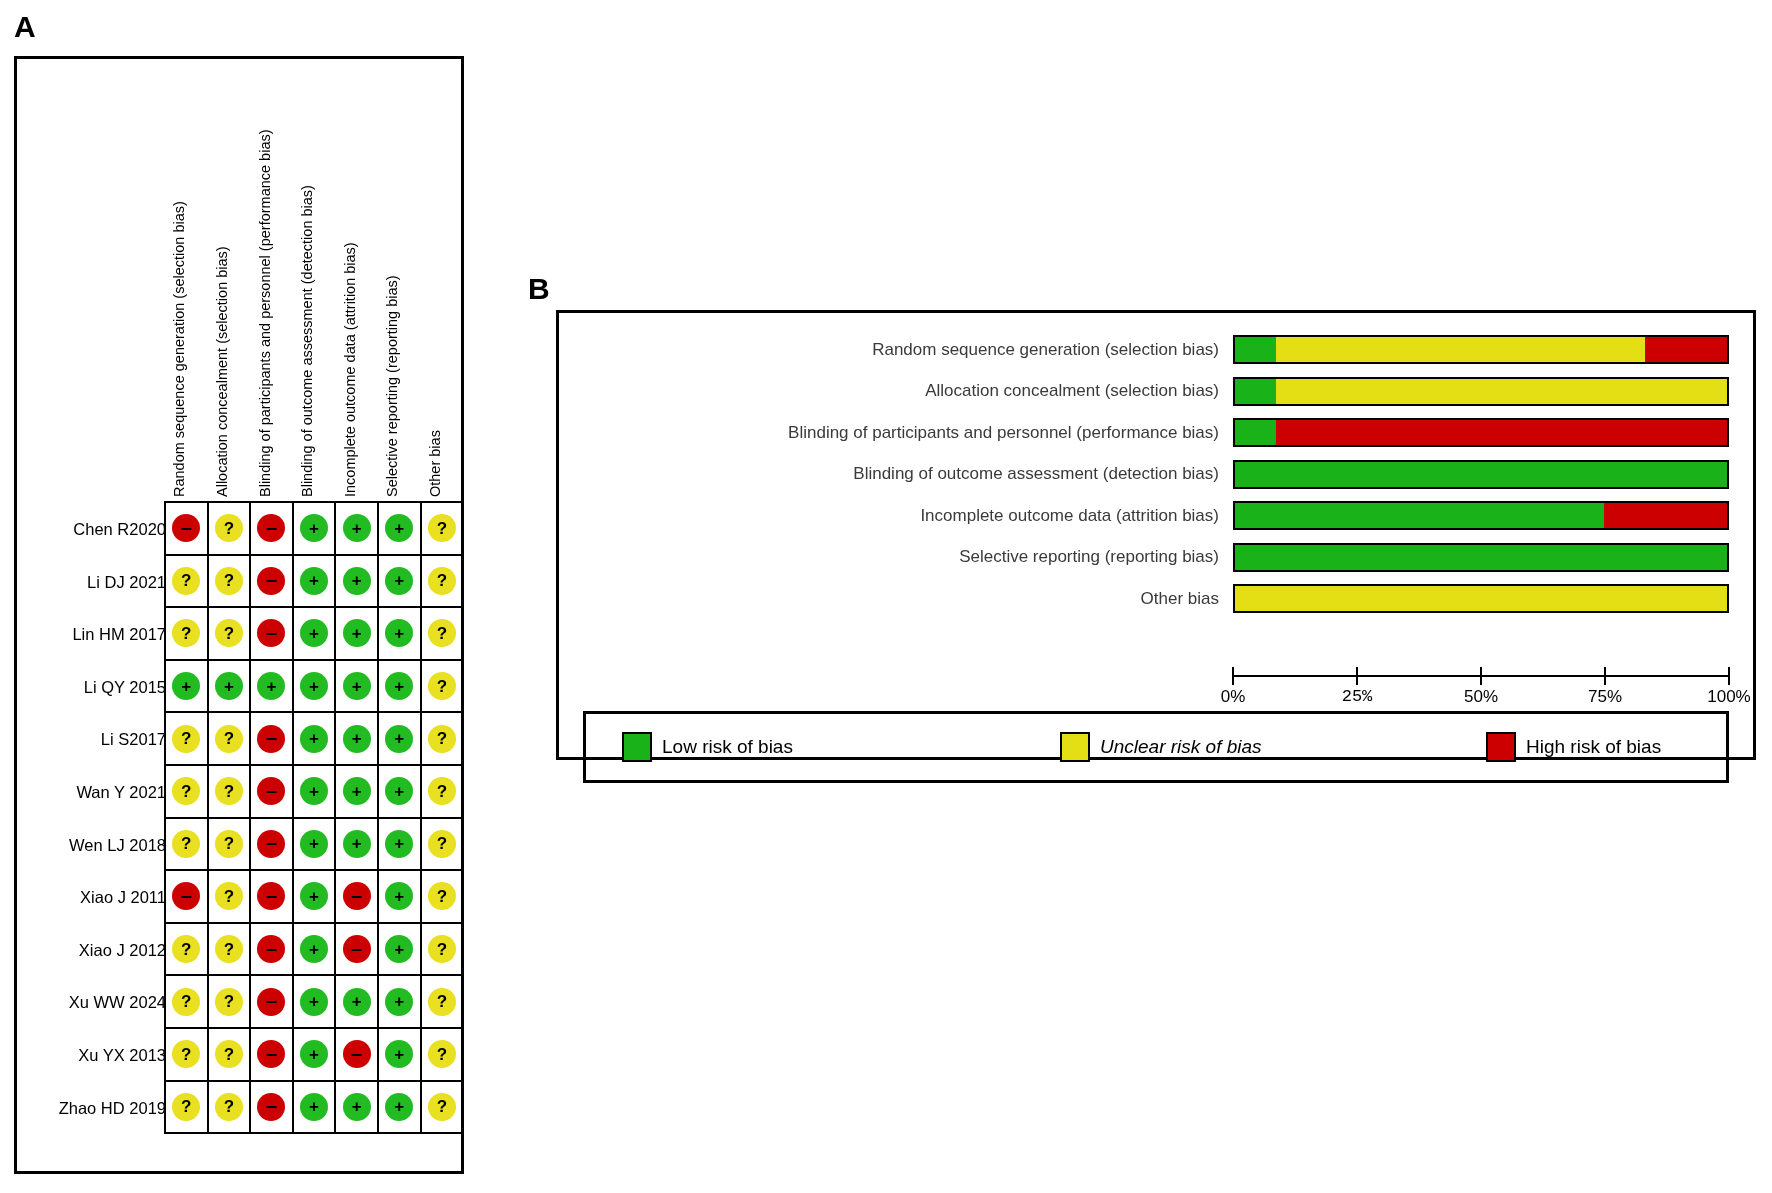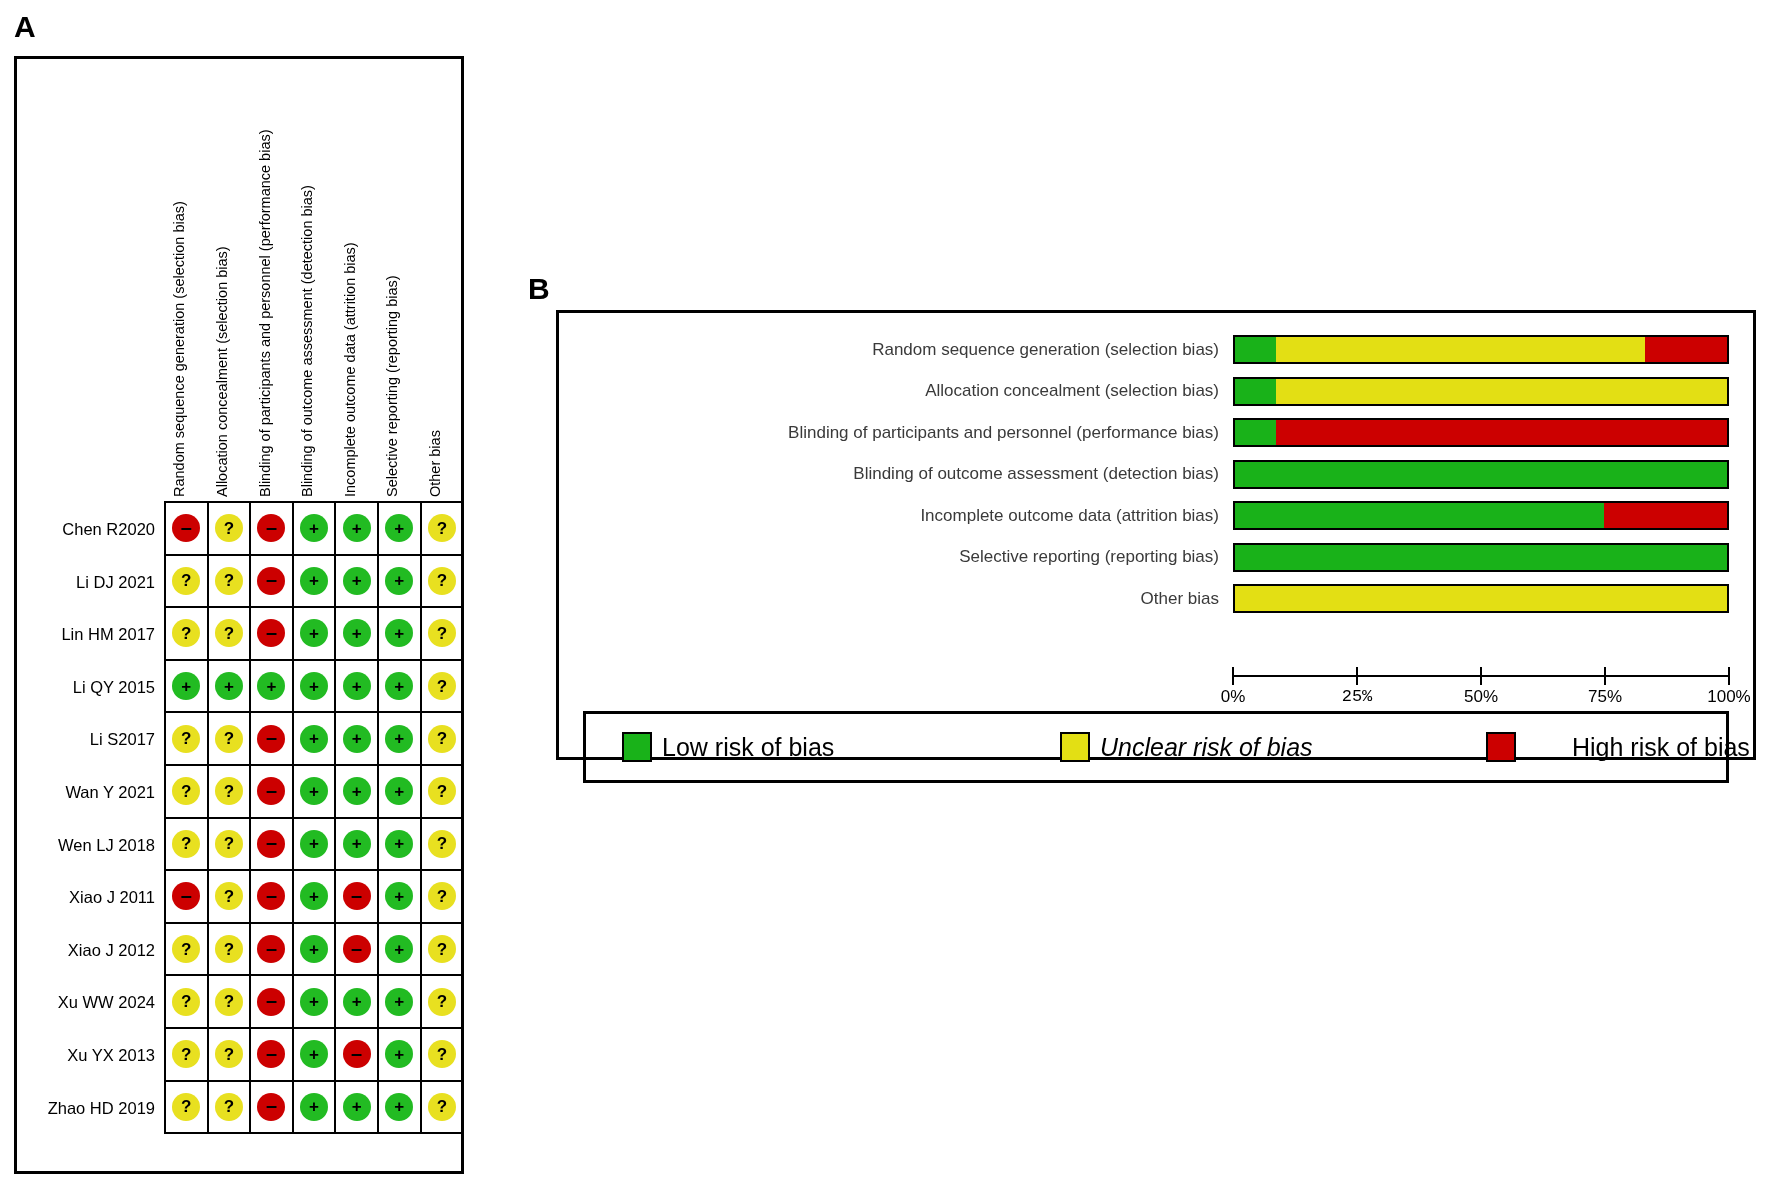--- a/index.html
+++ b/index.html
@@ -30,21 +30,21 @@
          box-sizing:border-box;display:flex;align-items:center;justify-content:center;}
   .dot{width:28px;height:28px;border-radius:50%;
        display:flex;align-items:center;justify-content:center;
        font-size:17px;font-weight:bold;color:#000;line-height:1;}
   .dot.low{background:#22bb22;}
   .dot.unclear{background:#e8e020;}
   .dot.high{background:#cc0000;}
   .dot.high .gl{margin-top:-3px;font-size:20px;}
 
   .rowlabel{position:absolute;right:100%;top:0;height:52.6px;
-            line-height:52.6px;padding-right:11px;
+            line-height:52.6px;
             font-size:16.5px;color:#000;white-space:nowrap;}
 
   
   #panelB{position:absolute;left:556px;top:310px;width:1200px;height:450px;
           border:3px solid #000;box-sizing:border-box;background:#fff;}
 
   #barchart{position:absolute;left:0;top:16px;width:100%;height:320px;}
   .brow{position:relative;height:41.5px;display:flex;align-items:center;}
   .blabel{width:660px;text-align:right;padding-right:14px;
           font-size:17px;color:#3a3a3a;white-space:nowrap;}
@@ -56,21 +56,21 @@
   #axisline{position:absolute;left:0;top:10px;width:100%;height:2px;background:#000;}
   .tick{position:absolute;top:2px;width:2px;height:18px;background:#000;}
   .ticklabel{position:absolute;top:22px;font-size:17px;color:#000;
              transform:translateX(-50%);white-space:nowrap;}
 
   #legend{position:absolute;left:24px;top:398px;right:24px;height:72px;
           border:3px solid #000;box-sizing:border-box;
           display:flex;align-items:center;}
   .legitem{display:flex;align-items:center;}
   .swatch{width:30px;height:30px;border:2px solid #000;box-sizing:border-box;}
-  .legtext{font-size:25px;color:#000;margin-left:10px;white-space:nowrap;}
+  .legtext{font-size:19px;color:#000;margin-left:10px;white-space:nowrap;}
 </style>
 </head>
 <body>
 
 <div class="panel-letter" id="panelA-letter">A</div>
 
 <div id="panelA">
   <div id="colheads">
       <div class="colhead" style="left: 179.3px;">Random sequence generation (selection bias)</div>
       <div class="colhead" style="left: 221.9px;">Allocation concealment (selection bias)</div>
@@ -607,18 +607,18 @@
     </div>
   <div id="legend">
       <div class="legitem" style="position: absolute; left: 36px;">
         <div class="swatch" style="background: rgb(25, 178, 25);"></div>
         <div class="legtext">Low risk of bias</div>
       </div>
       <div class="legitem" style="position: absolute; left: 474px; font-style: italic;">
         <div class="swatch" style="background: rgb(227, 223, 20);"></div>
         <div class="legtext">Unclear risk of bias</div>
       </div>
-      <div class="legitem" style="position: absolute; left: 900px; gap: 46px;">
+      <div class="legitem" style="position: absolute; left: 900px;">
         <div class="swatch" style="background: rgb(204, 0, 0);"></div>
         <div class="legtext">High risk of bias</div>
       </div>
     </div>
 </div>
 
 </body></html>

